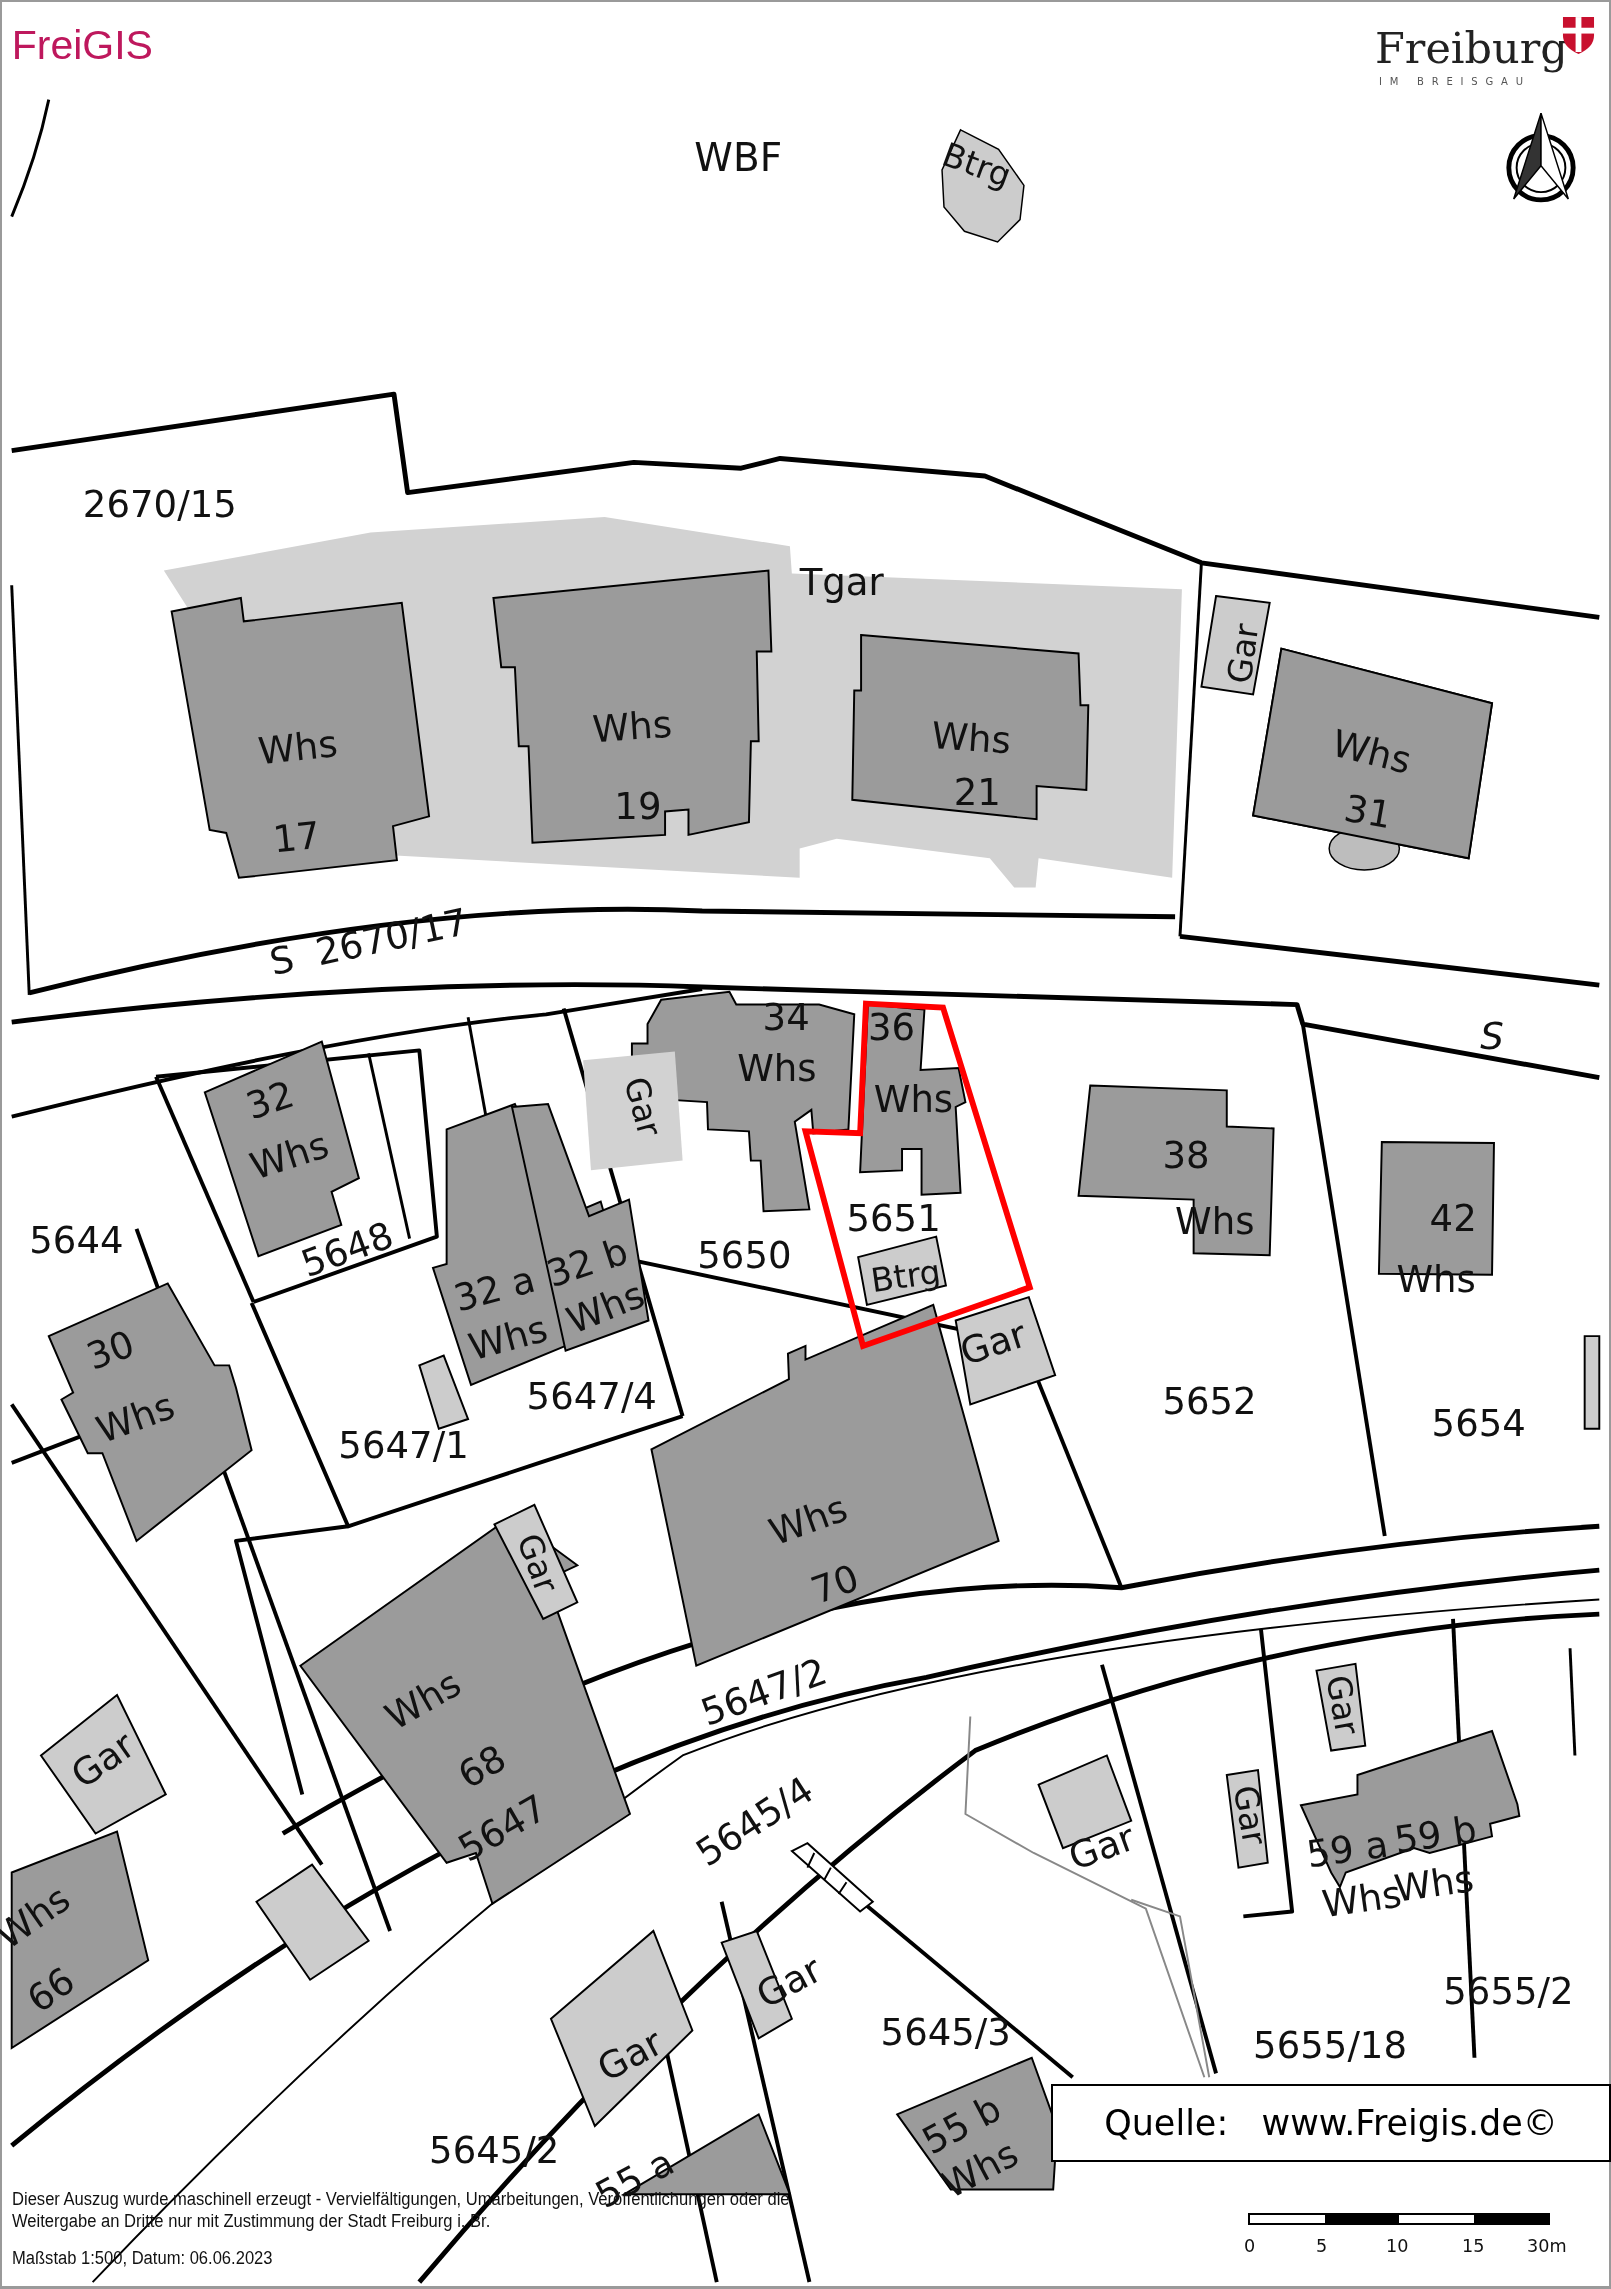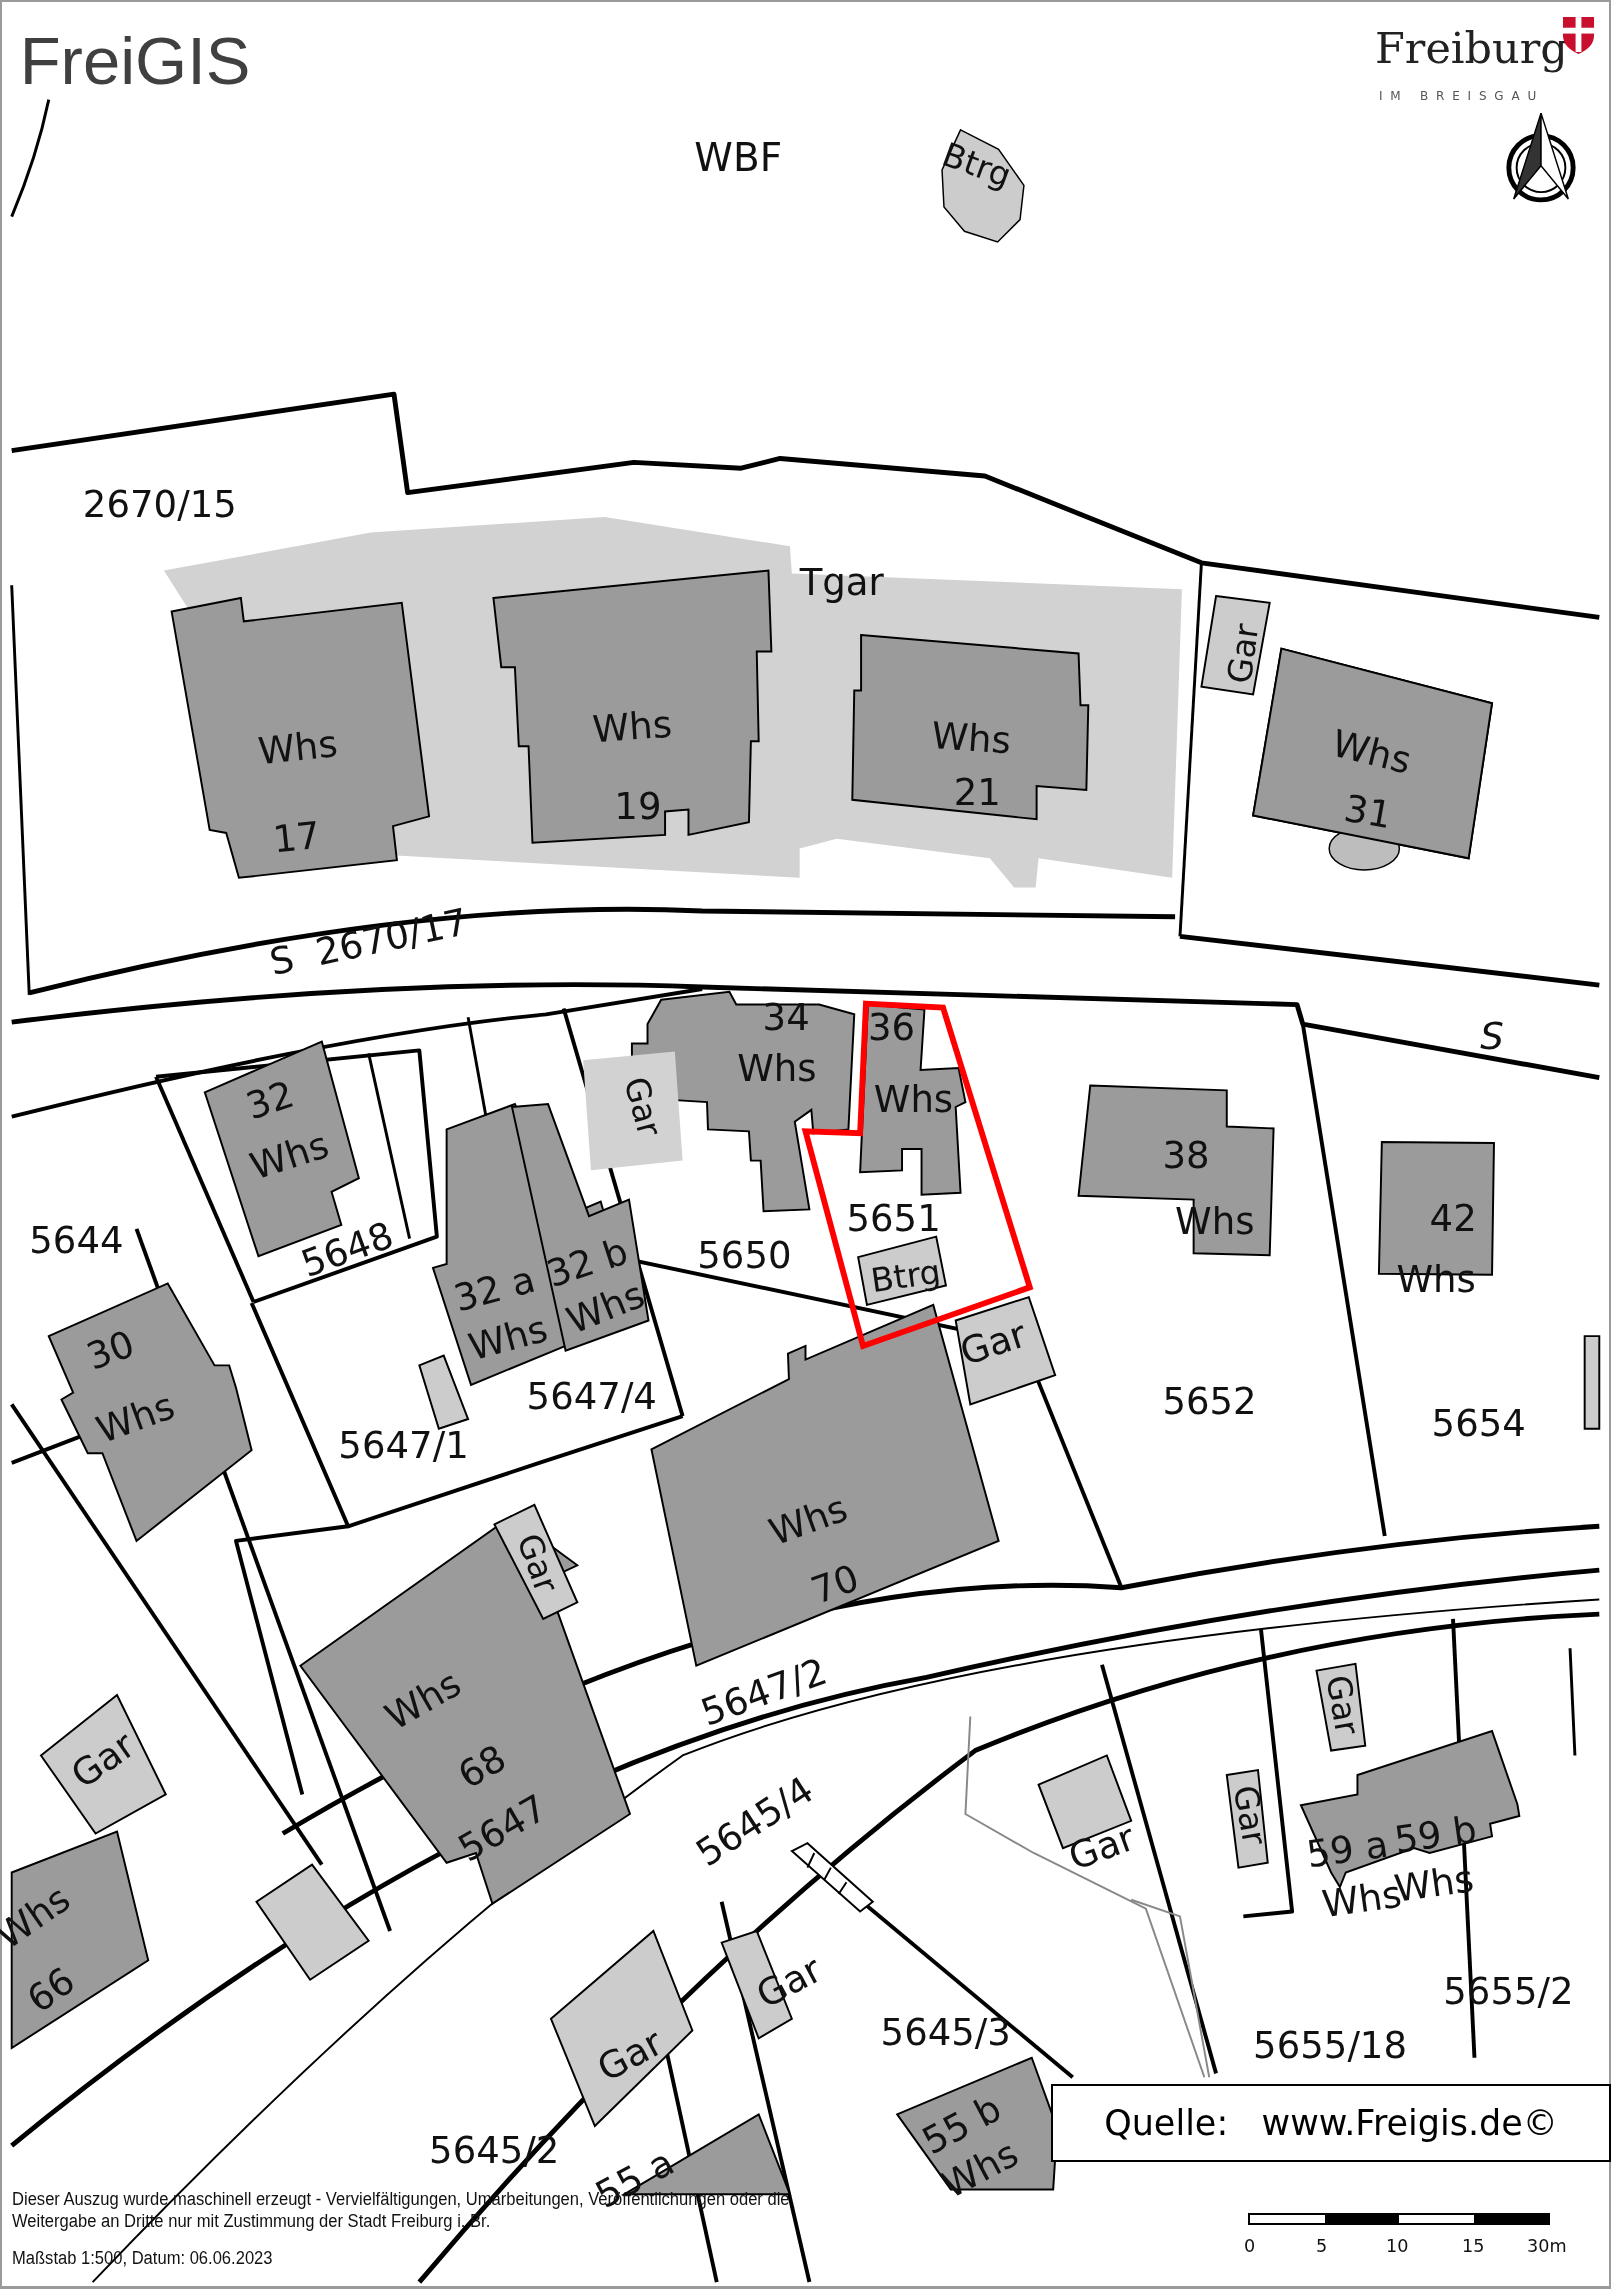--- a/index.html
+++ b/index.html
@@ -1,21 +1,21 @@
 <!DOCTYPE html>
 <html><head>
 <meta charset="utf-8">
 <style>
   html, body { margin: 0; padding: 0; background: #fff; }
   body { width: 1611px; height: 2290px; position: relative; overflow: hidden; font-family: "DejaVu Sans", sans-serif; }
   .frame { position: absolute; left: 0; top: 0; width: 1607px; height: 2284px; border: 2px solid #9a9a9a; border-bottom-width: 5.9px; border-right-width: 3.9px; }
-  .brand { position: absolute; left: 11.7px; top: 21.5px; font-family: "Liberation Sans", sans-serif; font-size: 67px; color: #404040; letter-spacing: 0px; margin-left: 8px; }
+  .brand { position: absolute; left: 11.7px; top: 21.5px; font-family: "Liberation Sans", sans-serif; font-size: 41px; color: #be185d; letter-spacing: 0px; }
   .city-logo { position: absolute; left: 1375px; top: 15.6px; width: 224px; height: 78px; }
   .city-name { position: absolute; left: 0; top: 7.8px; font-family: "DejaVu Serif", serif; font-size: 43px; color: #222; text-align: center; }
-  .city-sub { position: absolute; left: 3.9px; top: 73px; font-family: "DejaVu Sans", sans-serif; font-size: 12px; letter-spacing: 7.8px; color: #555; }
+  .city-sub { position: absolute; left: 3.9px; top: 60px; font-family: "DejaVu Sans", sans-serif; font-size: 10px; letter-spacing: 7.8px; color: #555; }
   .crest { position: absolute; left: 187px; top: 0px; width: 33px; height: 39px; }
   .north-arrow { position: absolute; left: 1502px; top: 109px; width: 78px; width: 78px; height: 98px; }
   svg.map { position: absolute; left: 0; top: 0; width: 1611px; height: 2290px; }
   .map text { font-family: "DejaVu Sans", sans-serif; fill: #111; }
   .source-box { position: absolute; left: 1051px; top: 2084px; width: 560px; height: 78px; border: 2px solid #000; background: #fff; box-sizing: border-box; display: flex; align-items: center; justify-content: center; font-family: "DejaVu Sans", sans-serif; font-size: 35px; color: #000; white-space: pre; }
   .disclaimer { position: absolute; left: 11.7px; top: 2189px; width: 1034px; font-family: "Liberation Sans", sans-serif; font-size: 18px; line-height: 21.5px; color: #111; transform: scaleX(0.92); transform-origin: left top; }
   .scale-line { position: absolute; left: 11.7px; top: 2248px; font-family: "Liberation Sans", sans-serif; font-size: 18px; color: #111; transform: scaleX(0.92); transform-origin: left top; }
   .scalebar { position: absolute; left: 1248px; top: 2209px; width: 312px; height: 59px; }
   .scalebar .bar { position: absolute; left: 0; top: 3.9px; width: 302px; height: 11.7px; border: 2px solid #000; box-sizing: border-box; display: flex; }
   .scalebar .seg { flex: 1; height: 100%; }

